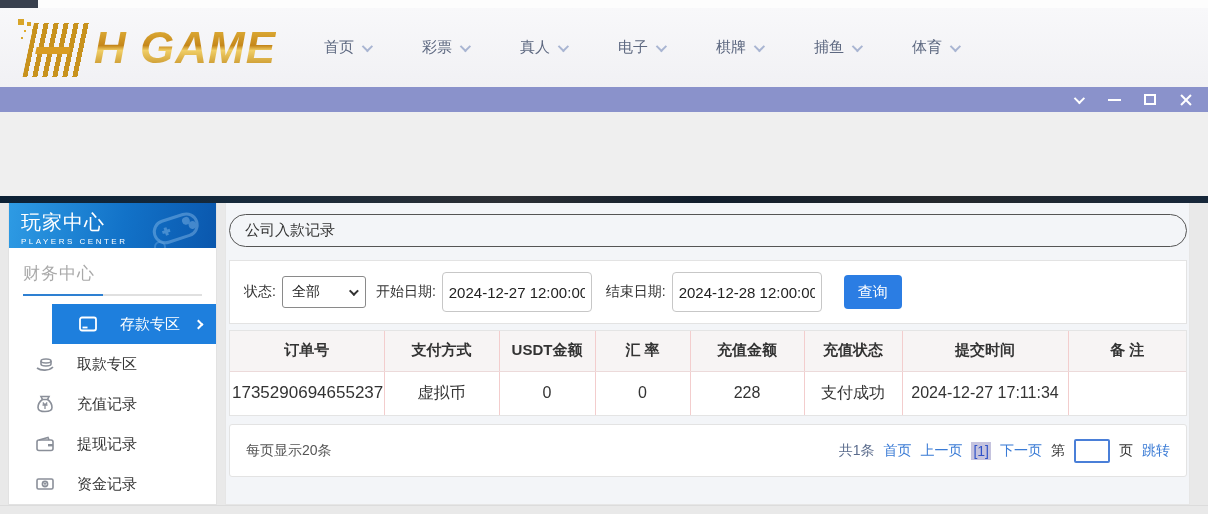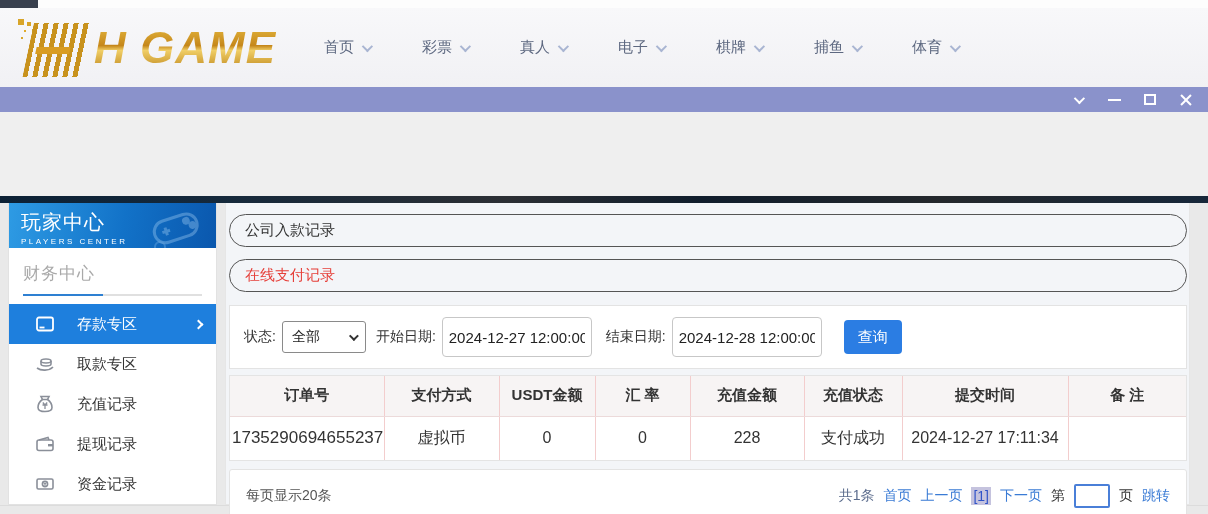--- a/index.html
+++ b/index.html
@@ -48,21 +48,21 @@
   .sb-title { font-size:20px; letter-spacing:1px; }
   .sb-subtitle { font-size:8px; letter-spacing:2.5px; margin-top:1px; }
   .sb-gamepad { position:absolute; right:8px; top:4px; opacity:.45; }
   .sb-section { padding:14px 14px 0 14px; }
   .sb-section-label { font-size:17px; color:#a9a9a9; letter-spacing:1px; }
   .sb-section-rule { margin-top:9px; height:2px; background:#e0e0e0; position:relative; }
   .sb-section-rule::before { content:""; position:absolute; left:0; top:0; width:80px; height:2px; background:#2e80d2; }
   .sb-menu { margin-top:8px; }
   .sb-item { height:40px; display:flex; align-items:center; padding:0 14px 0 26px; cursor:pointer; color:#333; font-size:15px; }
   .sb-item .sb-icon { width:20px; height:20px; margin-right:22px; color:#8a8f99; display:flex; align-items:center; justify-content:center; }
-  .sb-item.active { background:#1e7fdd; color:#fff; }
+  .sb-item.active { background:#1e7fdd; color:#fff;margin-left:43px; }
   .sb-item.active .sb-icon { color:#fff; }
   .sb-item .arrow-right { margin-left:auto; width:7px; height:7px; border-right:2px solid #fff; border-bottom:2px solid #fff; transform:rotate(-45deg); }
 
   
   .content { flex:1; background:#f3f5f8; border:1px solid #e6e6e6; border-top:none; padding:8px 2px 0 3px; }
   .tabs { display:flex; gap:12px; margin:3px 0 13px 0;flex-direction:column; }
   .tab-pill { height:33px; padding:0 15px; border:1px solid #555; border-radius:17px; background:transparent; display:flex; align-items:center; font-size:15px; color:#333; cursor:pointer; }
   .tab-pill.red { color:#e6403a; }
 
   .filter-box { background:#fff; border:1px solid #e3e3e3; height:64px; display:flex; align-items:center; padding:0 14px; }
@@ -227,21 +227,20 @@
         </span>
         <span>资金记录</span>
       </div>
     </div>
   </aside>
 
   <section class="content">
 
     <div class="tabs">
       <button class="tab-pill">公司入款记录</button>
-      <button class="tab-pill red">在线支付记录</button>
     </div>
 
     <div class="filter-box">
       <span class="f-label">状态:</span>
       <div class="status-select">
         <span>全部</span>
         <span class="sel-chev"></span>
       </div>
       <span class="f-label">开始日期:</span>
       <input class="date-input" type="text" value="2024-12-27 12:00:00" style="">

